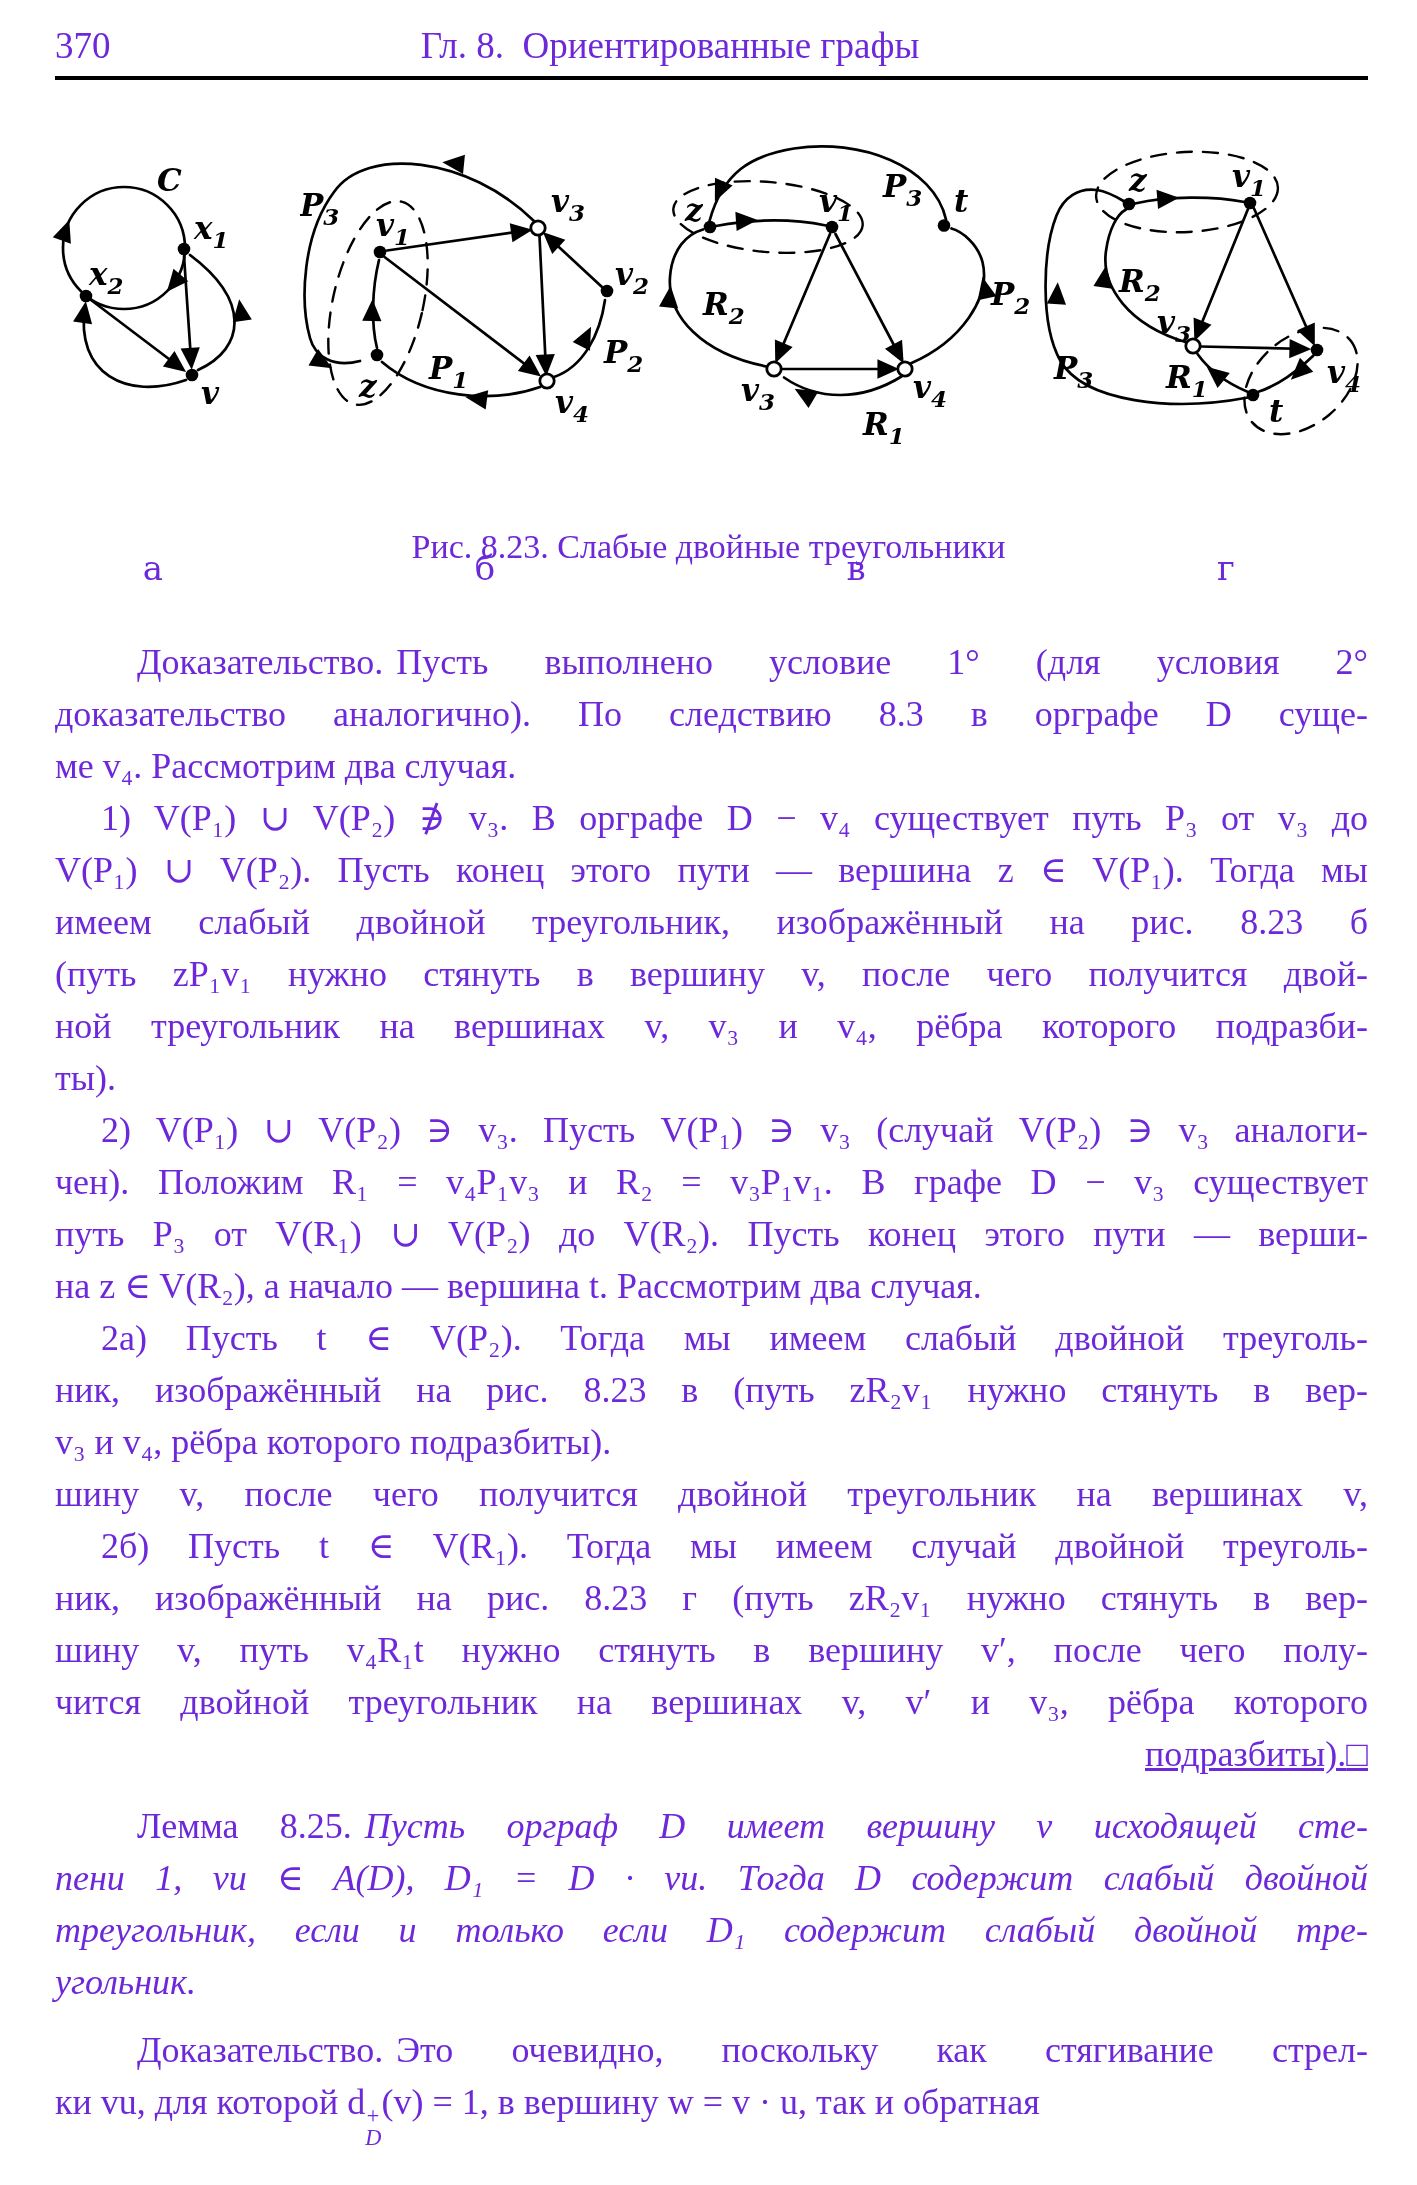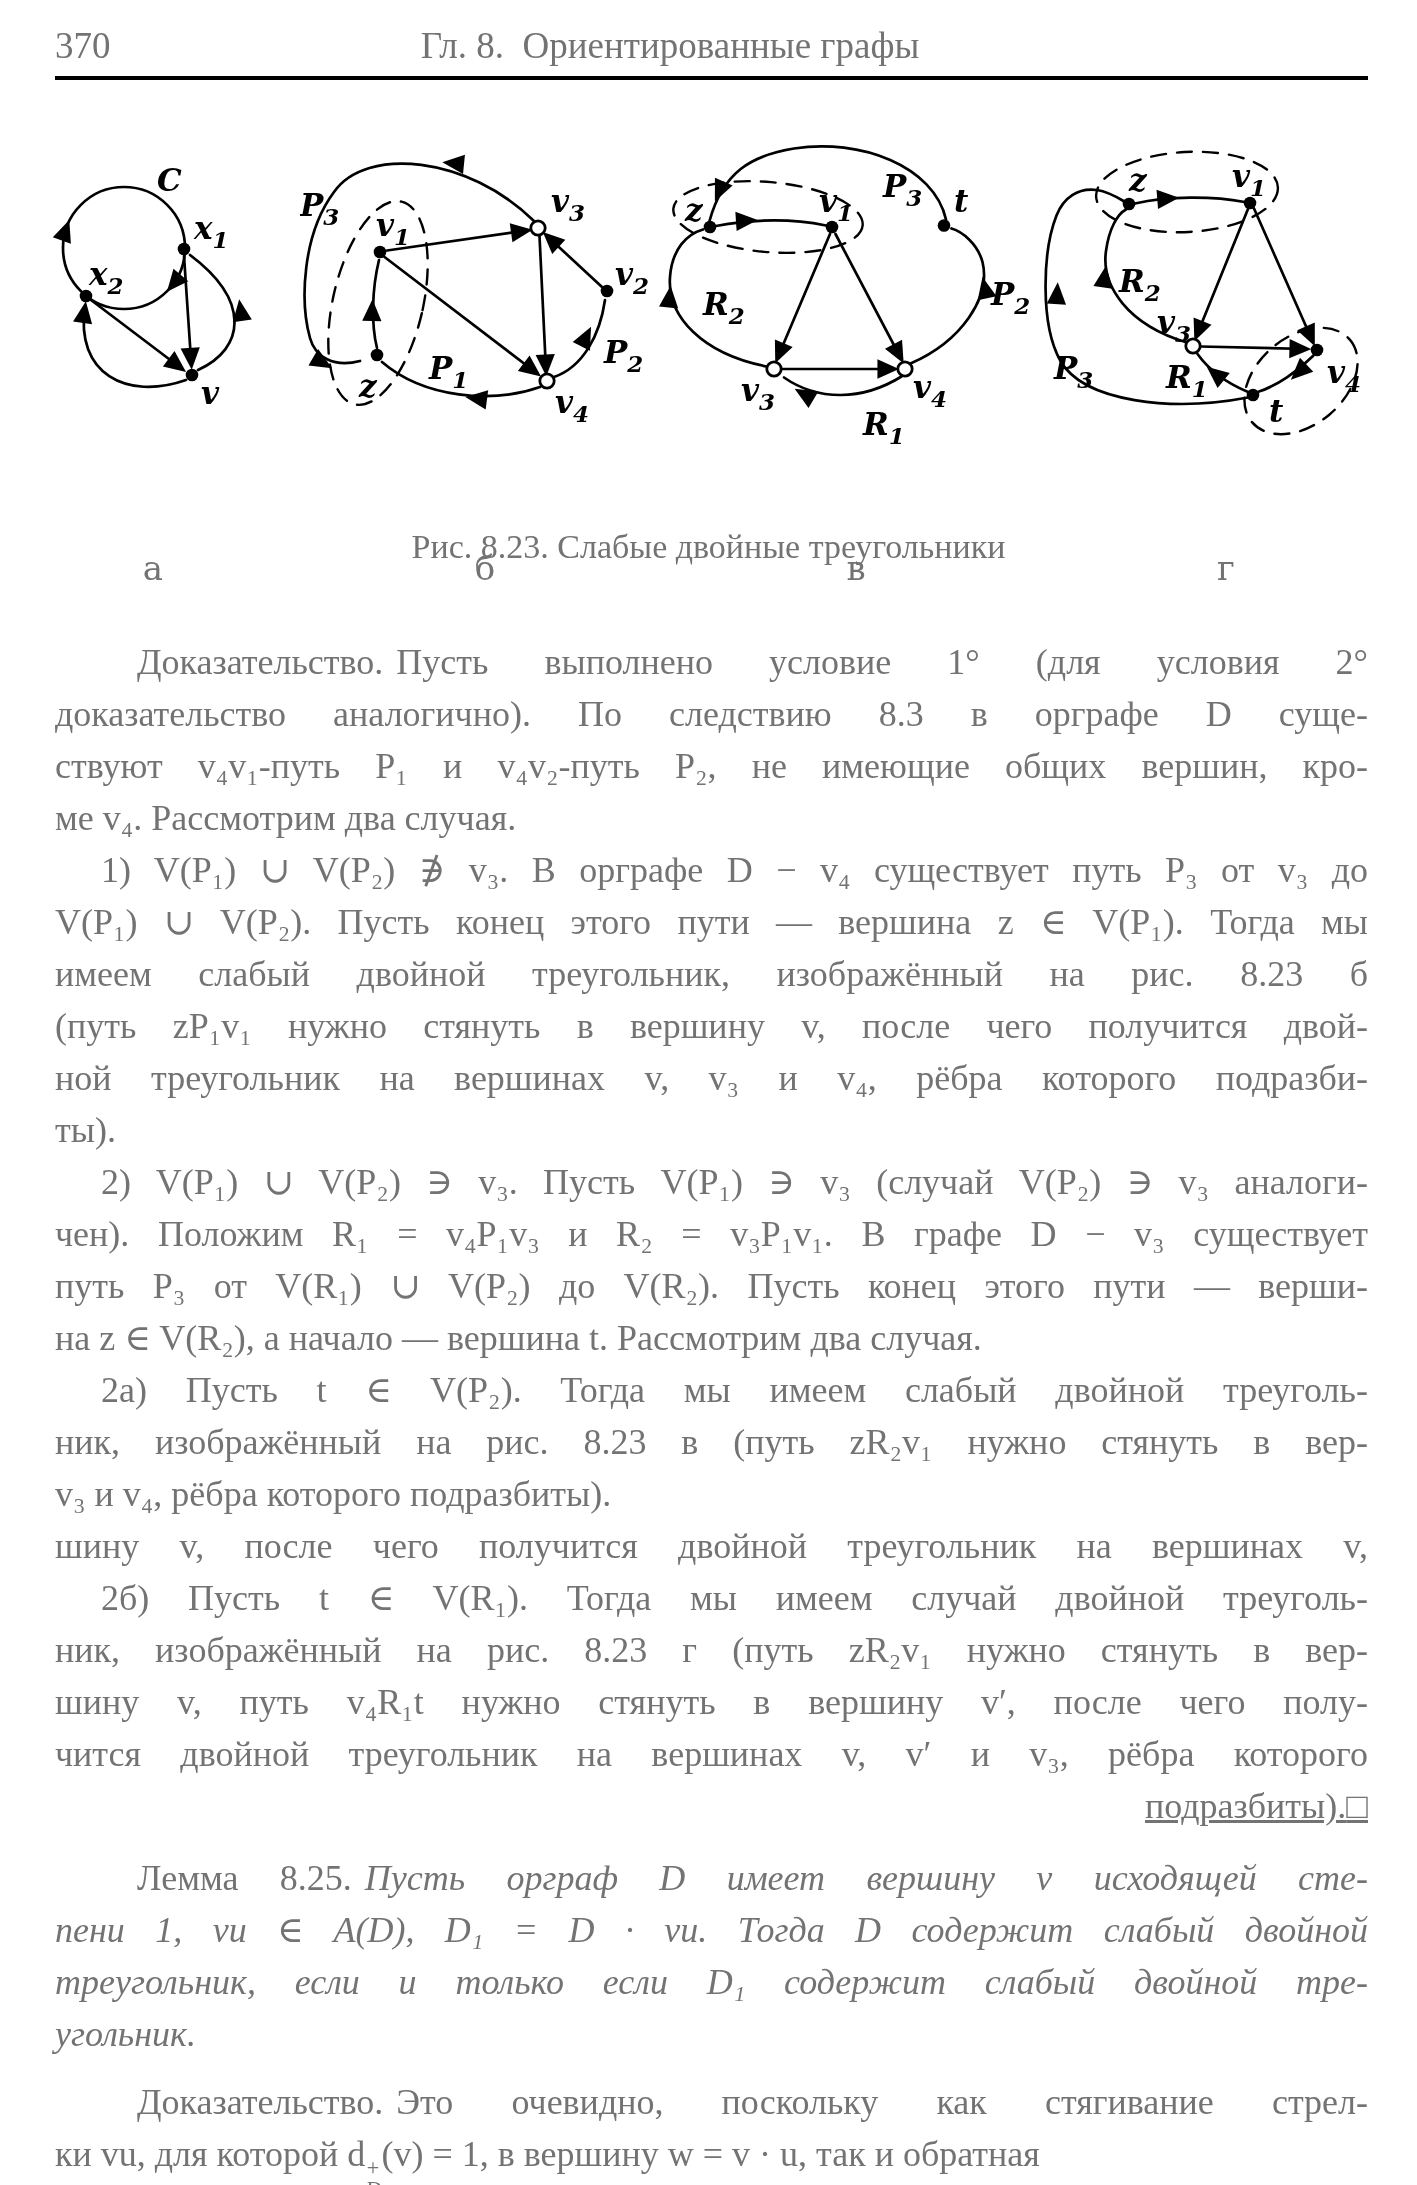--- a/index.html
+++ b/index.html
@@ -1,16 +1,16 @@
 <!DOCTYPE html>
 <html><head>
 <meta charset="utf-8">
 <style>
   html,body{margin:0;padding:0;background:#888;}
-  .page{position:relative;width:1417px;height:2185px;background:#fff;color:#737373;
+  .page{position:relative;width:1417px;height:2185px;background:#fff;color:#6d28d9;
         font-family:"Liberation Serif","DejaVu Serif",serif;overflow:hidden;}
   
   .pagenum{position:absolute;left:55px;top:24px;font-size:37px;}
   .chapter{position:absolute;left:0;top:24px;width:1340px;text-align:center;font-size:37px;white-space:pre;}
   .rule{position:absolute;left:55px;top:76px;width:1313px;height:4px;background:#000;}
   
   .figure{position:absolute;left:0;top:90px;width:1417px;height:500px;}
   .diag{position:absolute;}
   .plabel{position:absolute;top:458px;font-size:34px;font-family:"DejaVu Serif",serif;transform:translateX(-50%);}
   .caption{position:absolute;top:438px;left:0;width:1417px;text-align:center;font-size:34px;}
@@ -164,21 +164,20 @@
     <div class="plabel" style="left:485px">б</div>
     <div class="plabel" style="left:856px">в</div>
     <div class="plabel" style="left:1226px">г</div>
     <div class="caption">Рис. 8.23. Слабые двойные треугольники</div>
   </div>
 
   <div class="textblock">
 
     <div class="ln ind"><span class="lead">Доказательство.</span><span>Пусть выполнено условие 1° (для условия 2°</span></div>
     <div class="ln">доказательство аналогично). По следствию 8.3 в орграфе D суще-</div>
-    <div class="ln">ствуют v₄v₁-путь P₁ и v₄v₂-путь P₂, не имеющие общих вершин, кро-</div>
     <div class="ln last">ме v₄. Рассмотрим два случая.</div>
 
     <div class="ln ind">1) V(P₁) ∪ V(P₂) ∌ v₃. В орграфе D − v₄ существует путь P₃ от v₃ до</div>
     <div class="ln">V(P₁) ∪ V(P₂). Пусть конец этого пути — вершина z ∈ V(P₁). Тогда мы</div>
     <div class="ln">имеем слабый двойной треугольник, изображённый на рис. 8.23 б</div>
     <div class="ln">(путь zP₁v₁ нужно стянуть в вершину v, после чего получится двой-</div>
     <div class="ln">ной треугольник на вершинах v, v₃ и v₄, рёбра которого подразби-</div>
     <div class="ln last">ты).</div>
 
     <div class="ln ind">2) V(P₁) ∪ V(P₂) ∋ v₃. Пусть V(P₁) ∋ v₃ (случай V(P₂) ∋ v₃ аналоги-</div>

